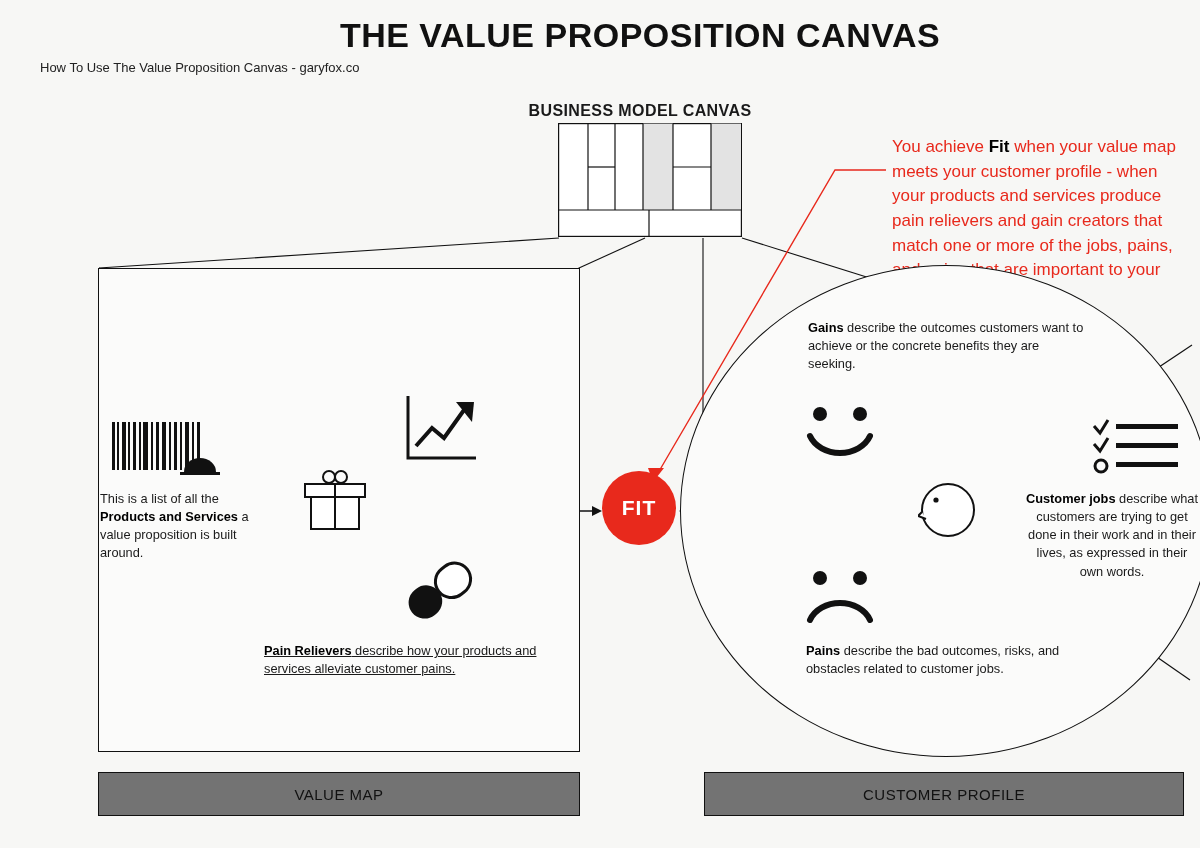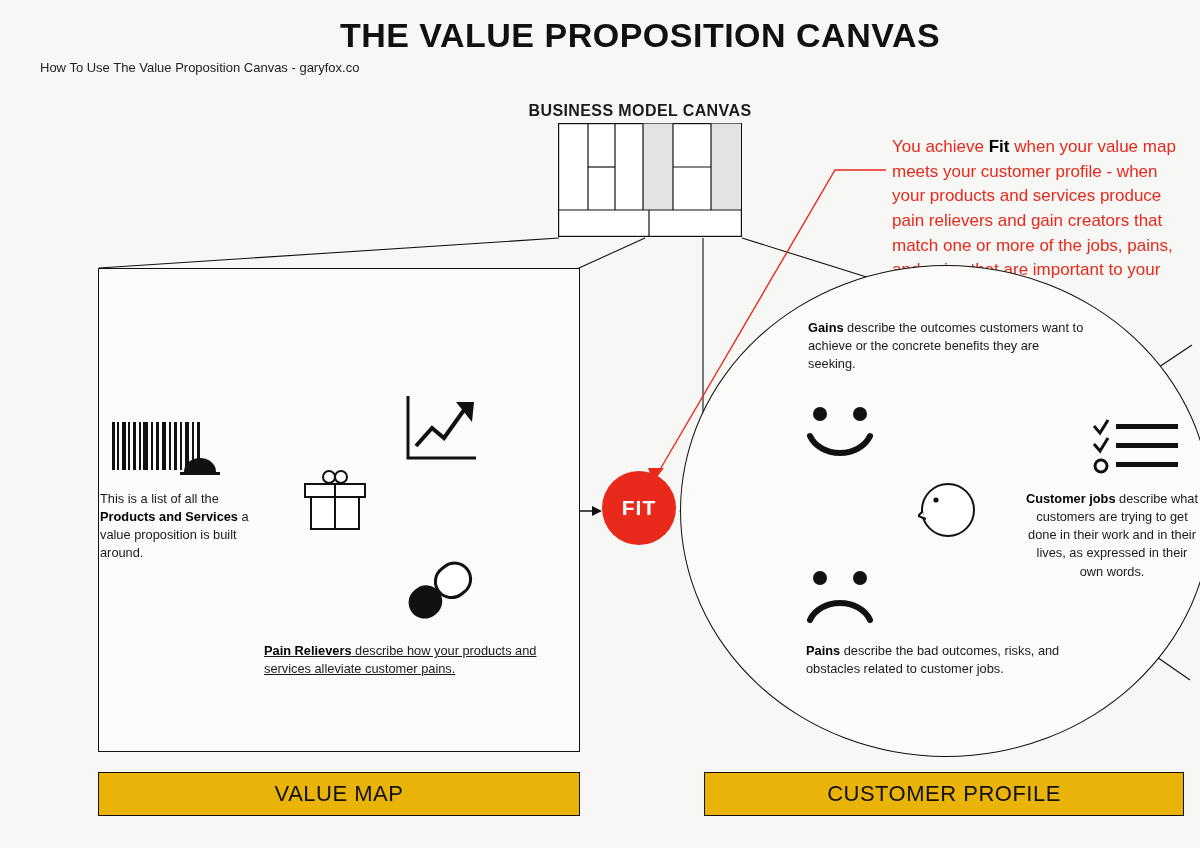--- a/index.html
+++ b/index.html
@@ -110,25 +110,25 @@
     letter-spacing: 1px;
     display: flex;
     align-items: center;
     justify-content: center;
   }
 
   
   .bottom-label {
     height: 42px;
     border: 1.4px solid #111;
-    background: #eab308;
+    background: #737373;
     display: flex;
     align-items: center;
     justify-content: center;
-    font-size: 22px;
+    font-size: 15px;
     letter-spacing: 0.5px;
     color: #111;
   }
   #value-map-label { top: 772px; left: 58px; width: 480px; }
   #customer-profile-label { top: 772px; left: 664px; width: 478px; }
 
   
   #credit {
     top: 300px; left: 1172px;
     width: 300px;

